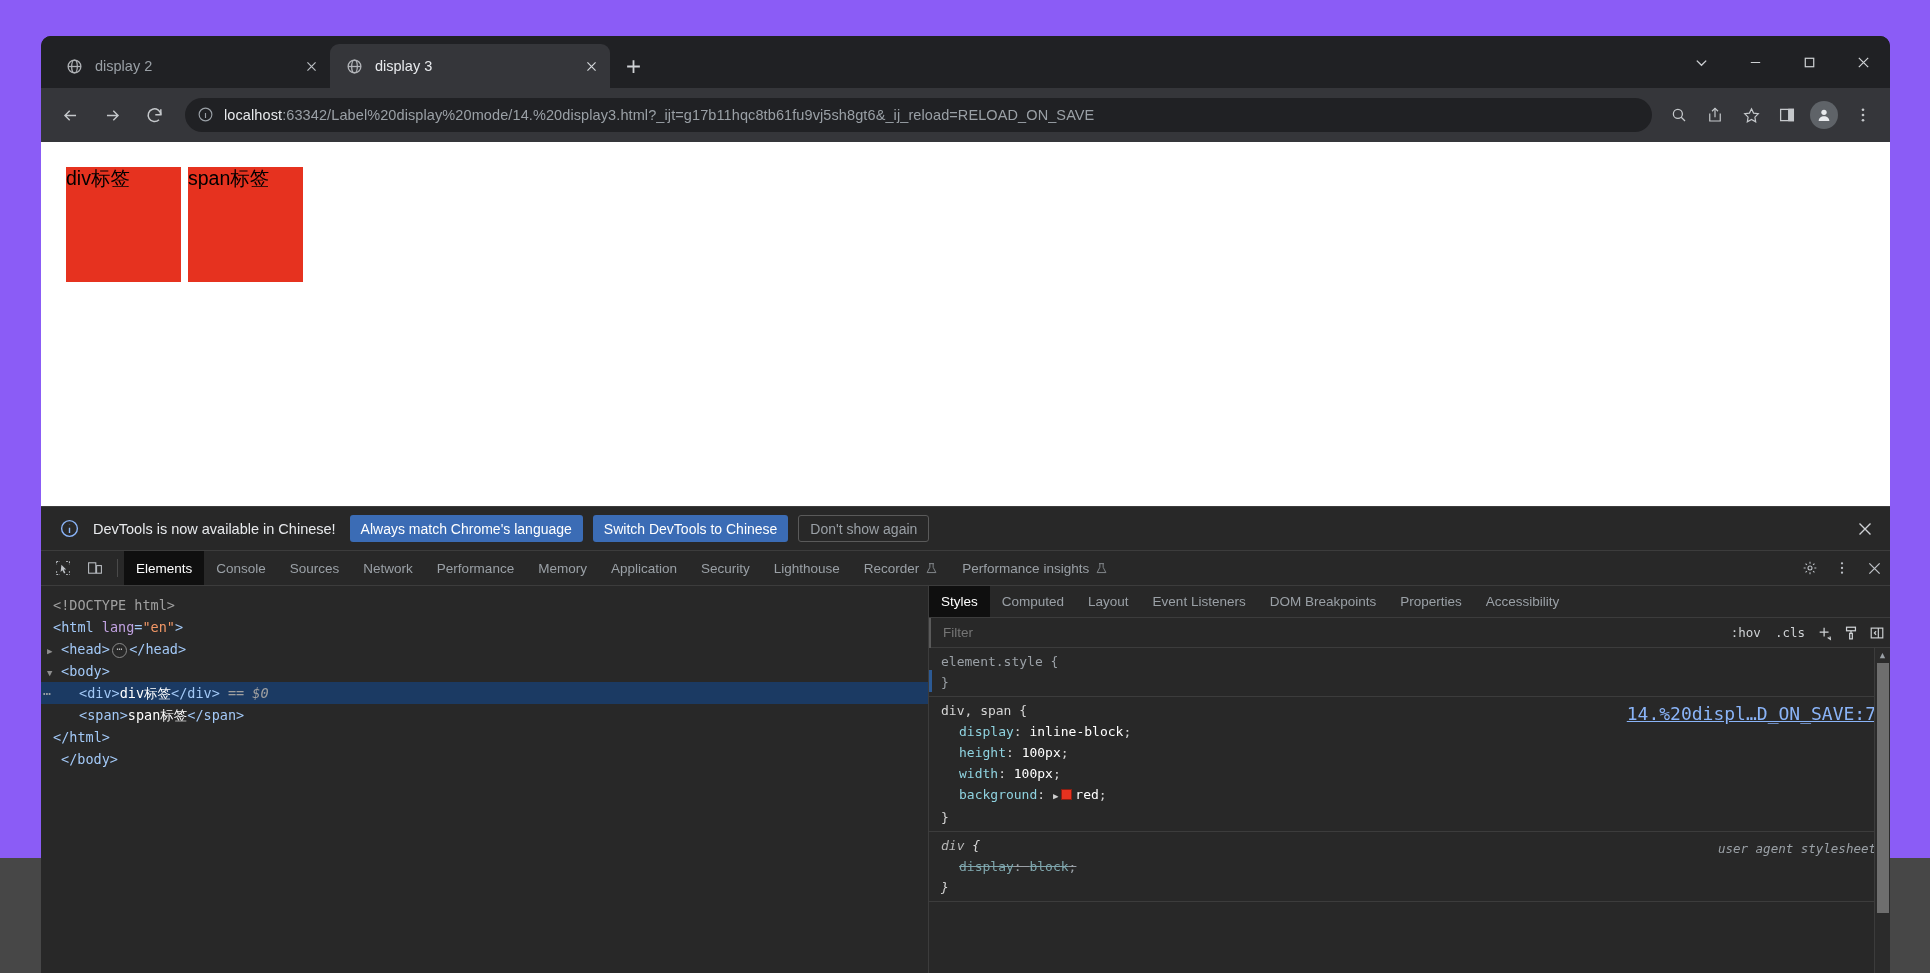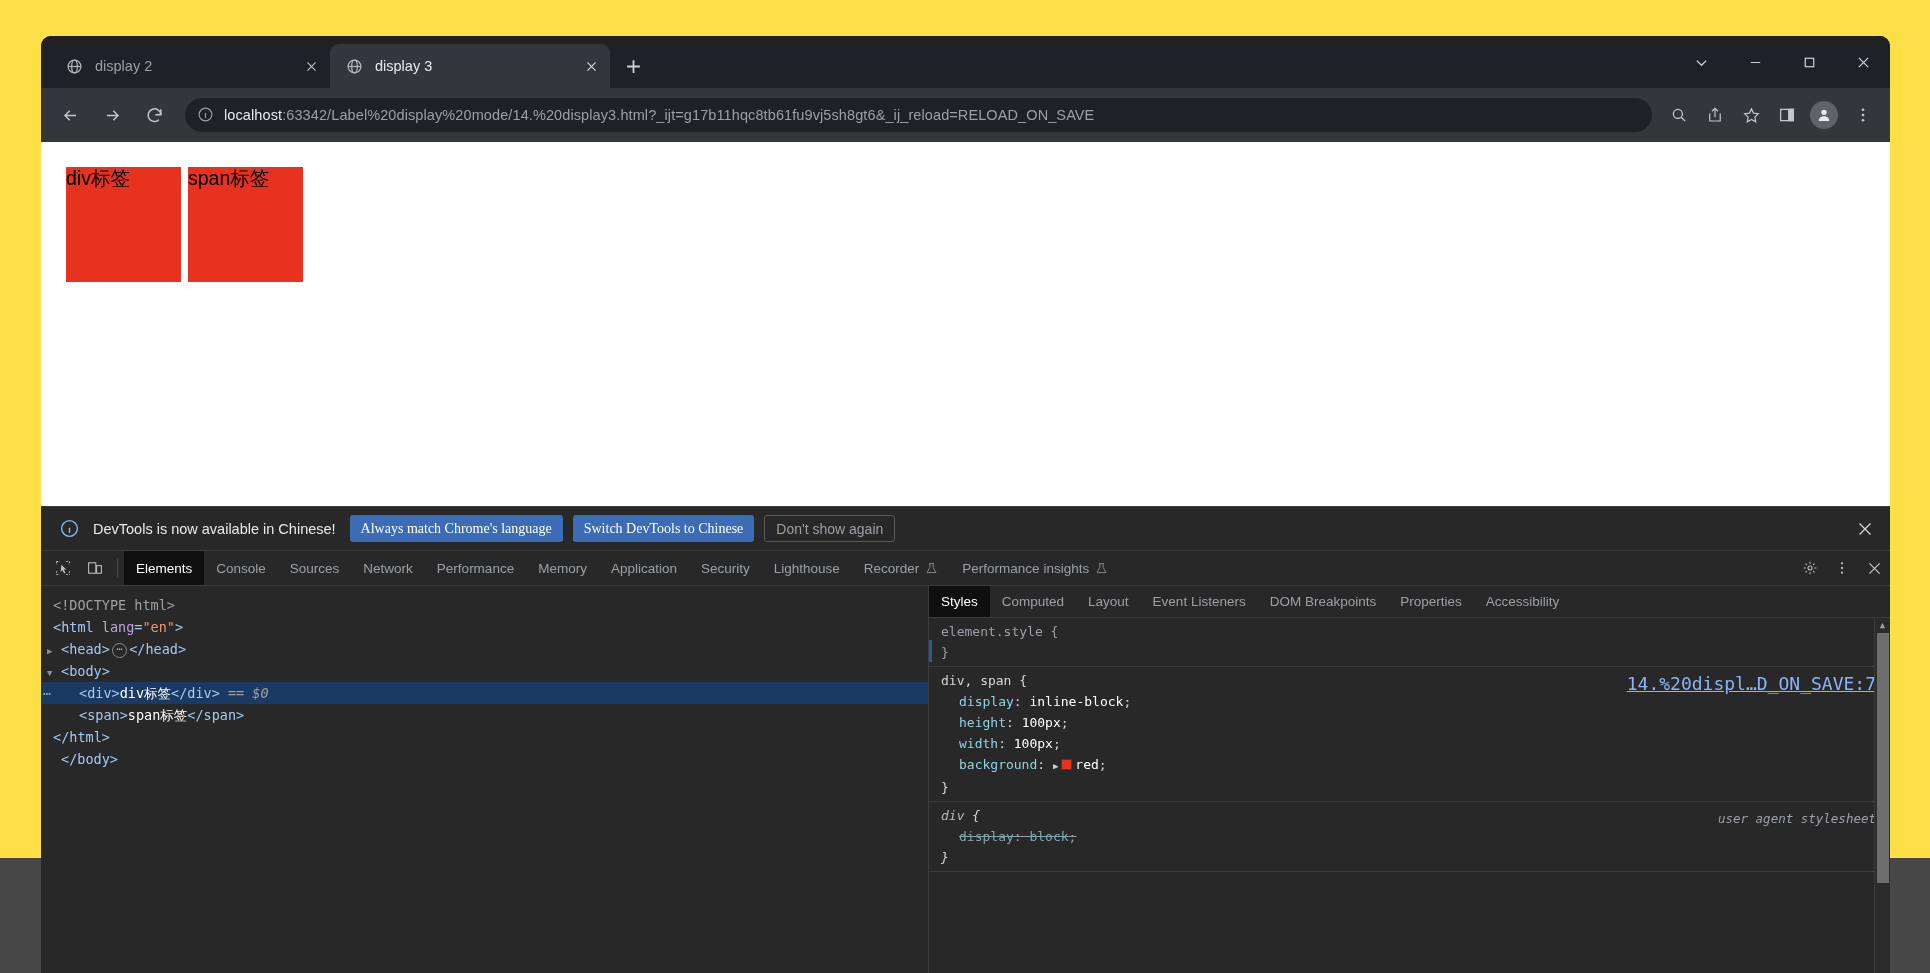--- a/index.html
+++ b/index.html
@@ -6,21 +6,21 @@
   html, body {
     margin: 0; padding: 0;
     width: 1930px; height: 973px;
     background: #474747;
     font-family: "Liberation Sans", sans-serif;
     overflow: hidden;
   }
   .desktop {
     position: relative;
     width: 1930px; height: 858px;
-    background: #fde047;
+    background: #8b5cf6;
   }
   
   .browser {
     position: absolute;
     left: 41px; top: 36px;
     width: 1849px; height: 937px;
     background: #202124;
     border-radius: 10px 10px 0 0;
     overflow: hidden;
     display: flex;
@@ -209,21 +209,21 @@
   .banner-btn {
     height: 27px;
     padding: 0 11px;
     border-radius: 3px;
     display: flex; align-items: center;
     font-size: 14px;
     margin-right: 10px;
     white-space: nowrap;
     flex: none;
   }
-  .banner-btn.primary { background: #3b6cb5; color: #ffffff; font-family: Liberation Serif, serif; }
+  .banner-btn.primary { background: #3b6cb5; color: #ffffff; }
   .banner-btn.ghost   { background: transparent; color: #9aa0a6; border: 1px solid #5a5a5a; }
   .banner-close {
     margin-left: auto;
     width: 26px; height: 26px;
     display: flex; align-items: center; justify-content: center;
     color: #cfd2d5;
     flex: none;
   }
   
   .dt-tabs {
@@ -754,20 +754,44 @@
                 <span>DOM Breakpoints</span>
               </div>
             <div class="st-tab">
                 <span>Properties</span>
               </div>
             <div class="st-tab">
                 <span>Accessibility</span>
               </div>
           </div>
 
+          <div class="filter-row">
+            <input class="filter-input" placeholder="Filter" style="">
+            <span class="filter-tool">:hov</span>
+            <span class="filter-tool">.cls</span>
+            <span class="filter-icon">
+              <svg width="16" height="16" viewBox="0 0 18 18" fill="none" stroke="#cfd2d5" stroke-width="1.4">
+                  <path d="M8 3v10M3 8h10"></path>
+                  <path d="M12 14l3 2-.3-3"></path>
+                </svg>
+            </span>
+            <span class="filter-icon">
+              <svg width="16" height="16" viewBox="0 0 18 18" fill="none" stroke="#cfd2d5" stroke-width="1.4">
+                  <rect x="4" y="2.5" width="10" height="4"></rect>
+                  <path d="M9 6.5v3M7.5 9.5h3v6h-3z"></path>
+                </svg>
+            </span>
+            <span class="filter-icon">
+              <svg width="16" height="16" viewBox="0 0 18 18" fill="none" stroke="#cfd2d5" stroke-width="1.3">
+                  <rect x="2.5" y="3.5" width="13" height="11"></rect>
+                  <path d="M10.5 3.5v11"></path>
+                  <path d="M8 7l-2 2 2 2"></path>
+                </svg>
+            </span>
+          </div>
 
           <div class="rules">
 
             <div class="rule">
               <div class="rule-line">
                 <span class="sel" style="color:#9aa0a6">element.style</span><span class="brace" style="color:#9aa0a6"> {</span>
               </div>
               <div class="rule-line"><span class="brace" style="color:#9aa0a6">}</span></div>
               <div class="elemstyle-bar"></div>
             </div>

